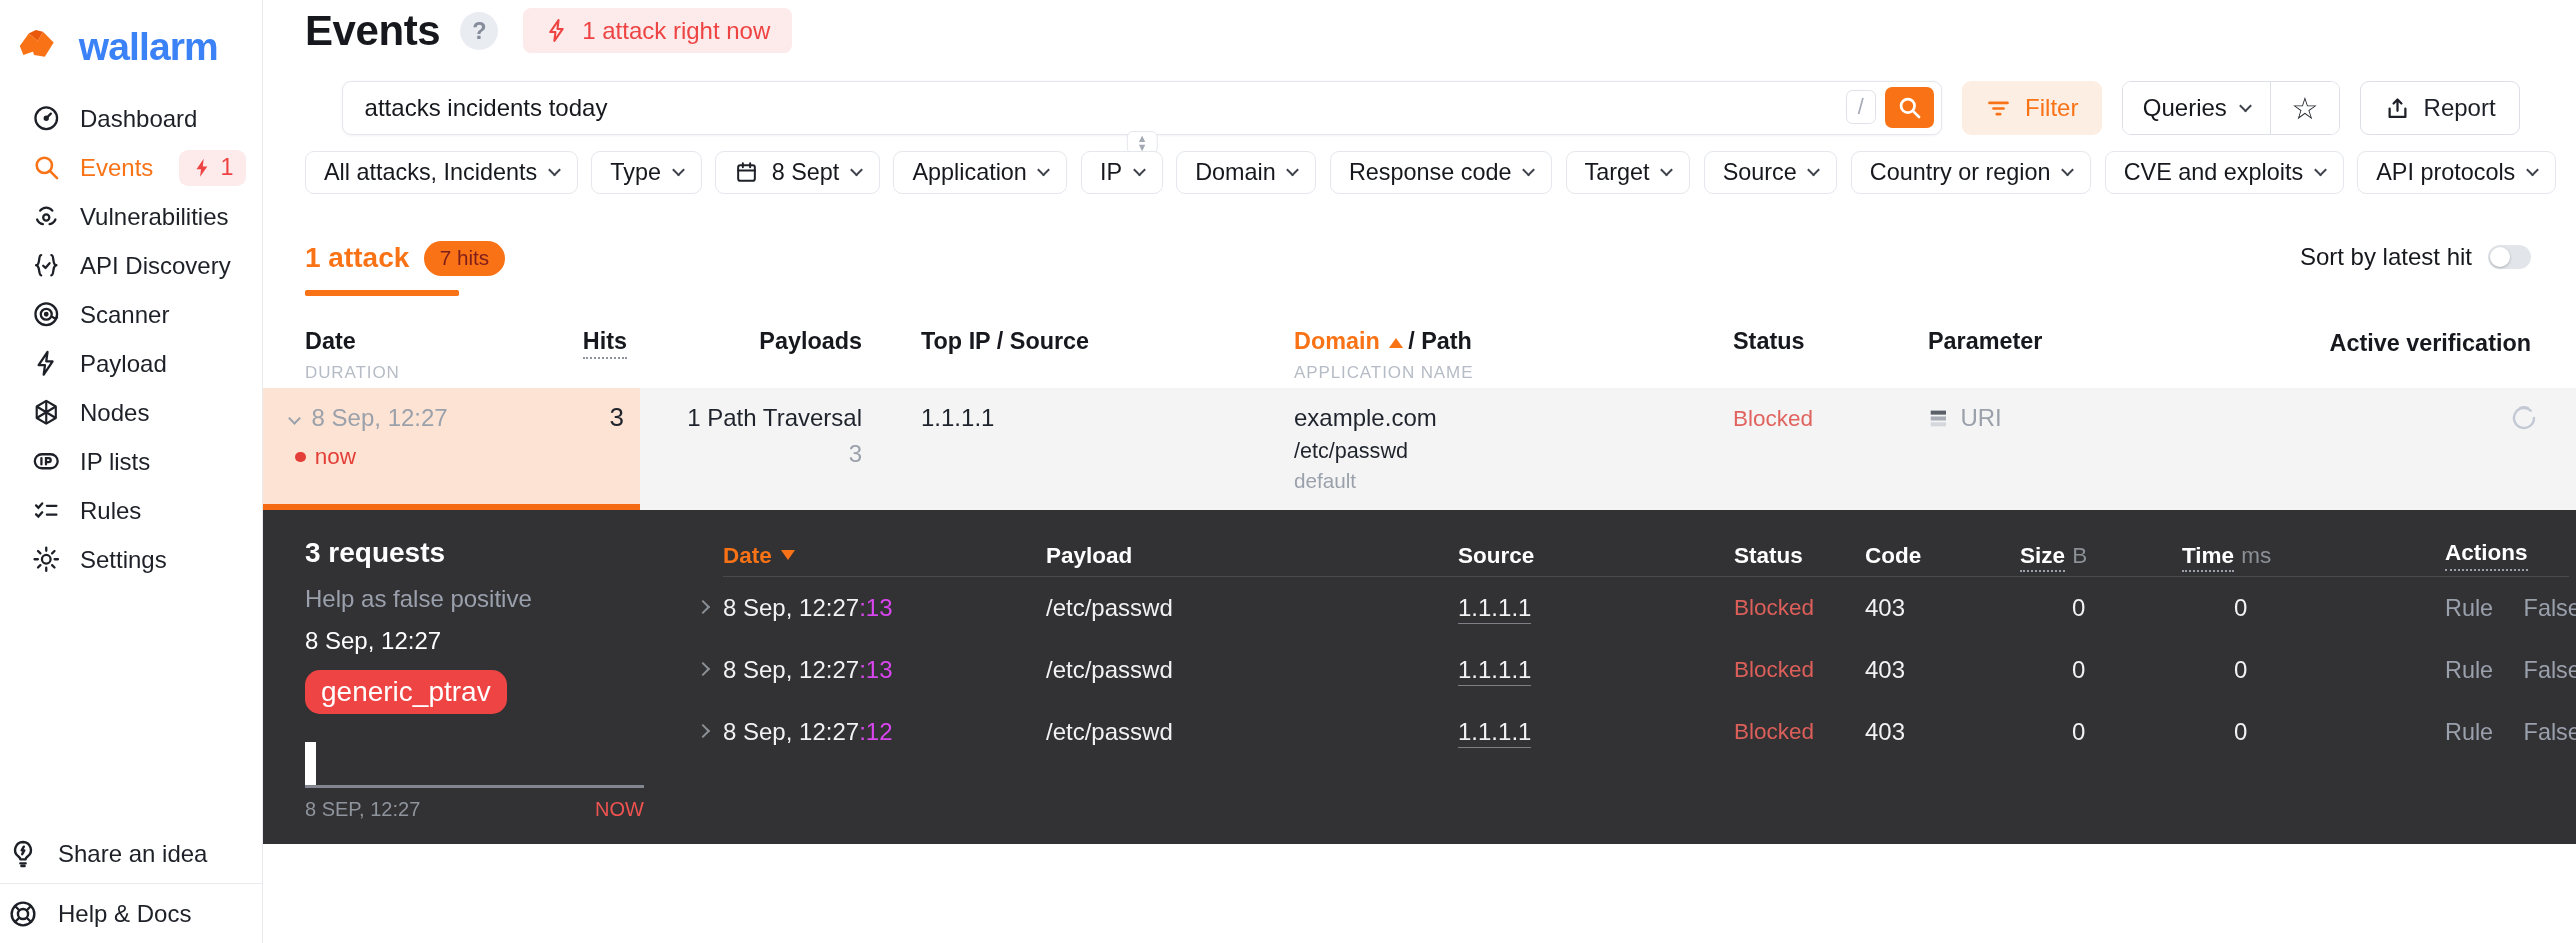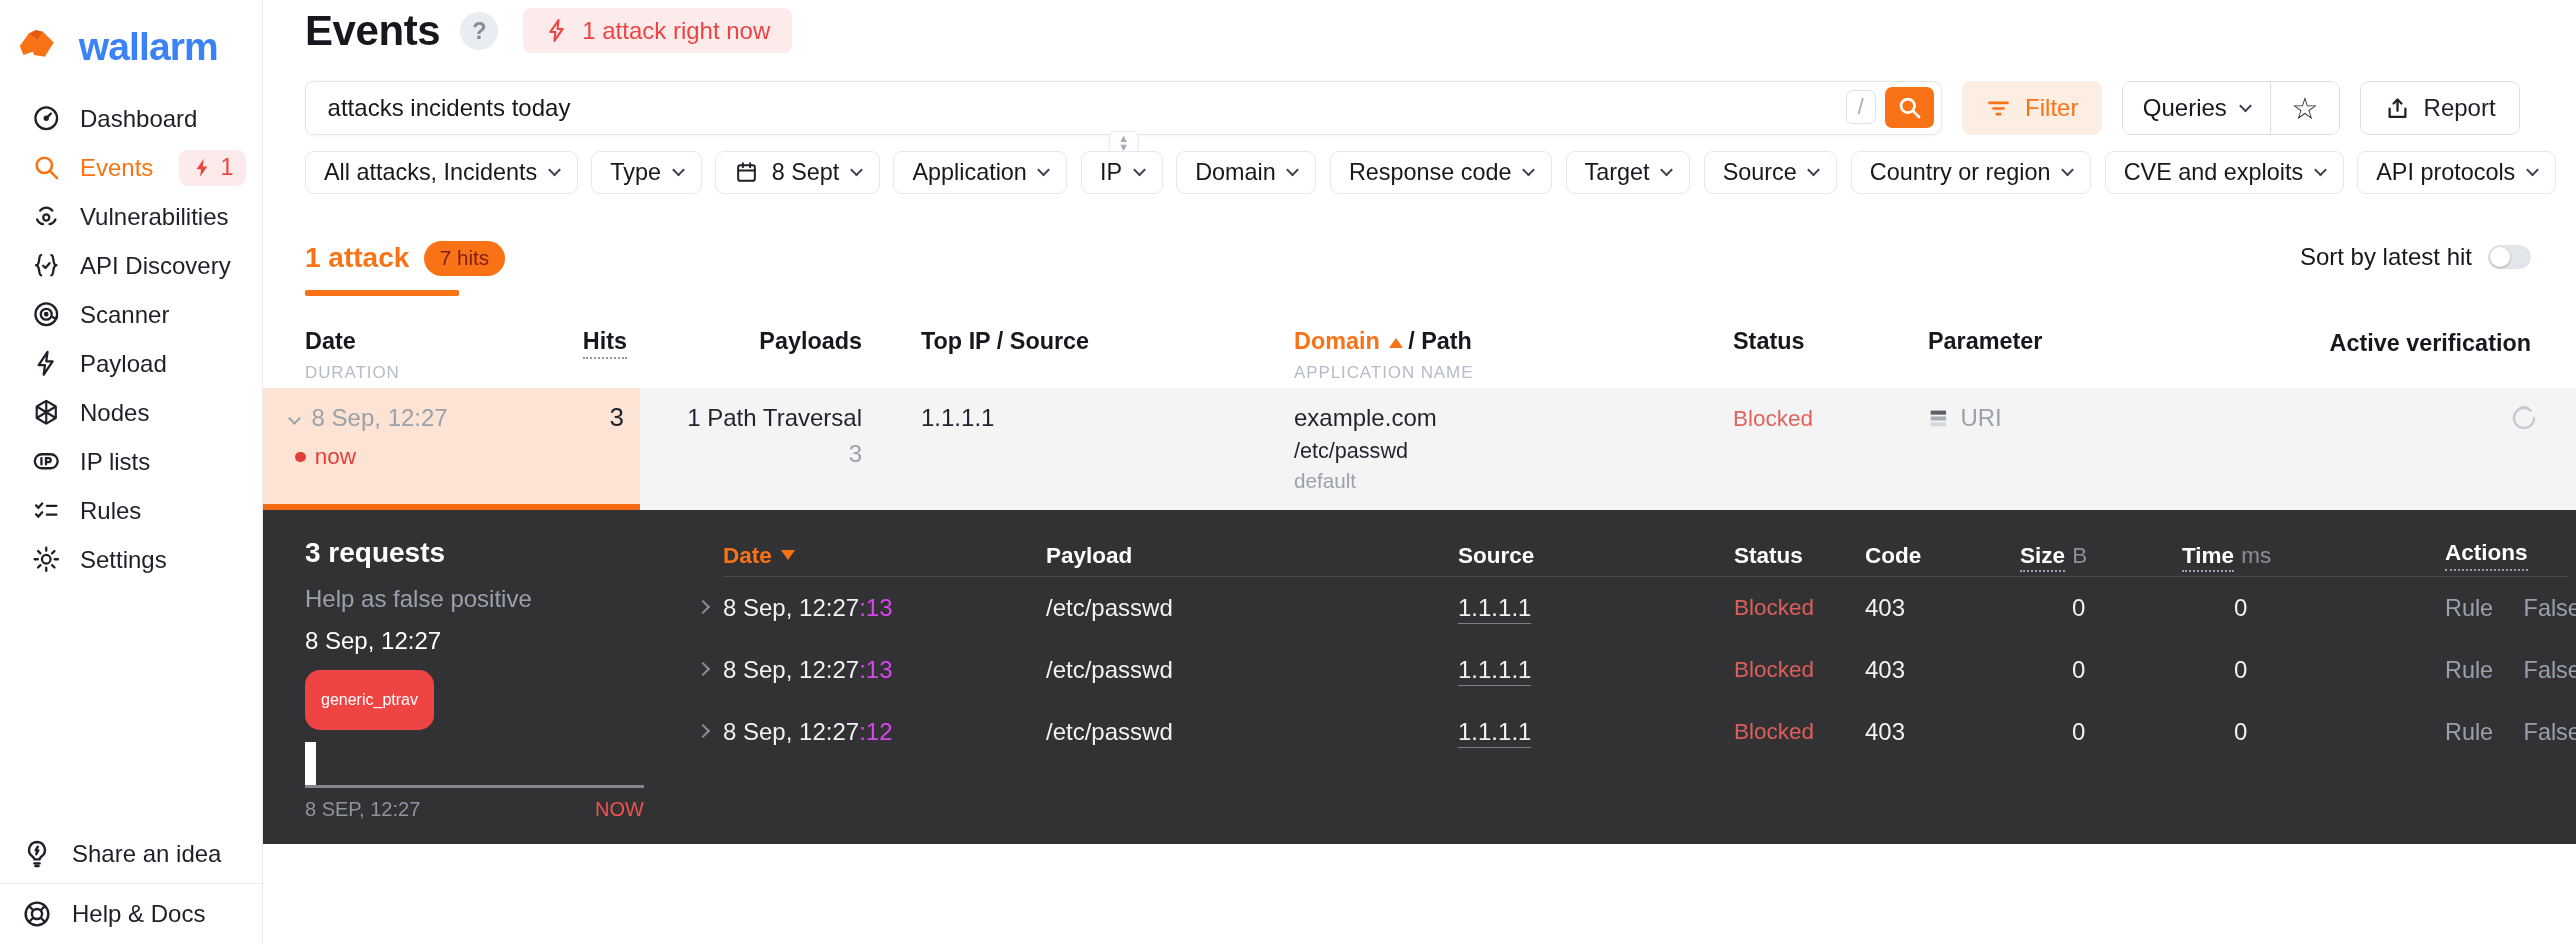--- a/index.html
+++ b/index.html
@@ -14,38 +14,38 @@
   .logo-text { font-size:39px; font-weight:700; letter-spacing:-0.9px; color:#3b82f6; }
   .nav { margin-top:25px; }
   .nav-item { display:flex; align-items:center; gap:18px; height:49px;
     padding-left:30px; padding-right:16px; font-size:24px; color:#1d2027; cursor:pointer; }
   .nav-item .nicon { width:32px; height:32px; display:flex; align-items:center; justify-content:center; color:#1d2027; flex:0 0 32px; }
   .nav-item.active, .nav-item.active .nicon { color:#f97316; }
   .nav-badge { margin-left:auto; display:flex; align-items:center; gap:7.2px;
     background:#fdeaea; color:#ee4343; border-radius:9px; padding:4.5px 12.6px; font-size:23.4px; }
   .side-footer { position:absolute; left:0; bottom:0; width:100%; }
   .foot-item { display:flex; align-items:center; gap:18px; height:59px;
-    padding-left:20px; font-size:24px; color:#1d2027; cursor:pointer; }
+    padding-left:6px; font-size:24px; color:#1d2027; cursor:pointer; }
   .foot-item .nicon { width:34px; height:34px; display:flex; align-items:center; justify-content:center; }
   .foot-div { border-top:1.8px solid #e8eaee; }
 
   
   .main { position:absolute; left:263px; top:0; width:2313px; height:943px; }
 
   .page-head { position:absolute; left:42px; top:7.2px; display:flex; align-items:center; gap:20px; }
   .page-title { font-size:42px; font-weight:700; letter-spacing:-0.4px; }
   .help-circ { width:38px; height:38px; border-radius:50%; background:#e9ecf1;
     color:#868d9a; font-size:23.4px; font-weight:700; display:flex; align-items:center; justify-content:center; }
   .alert-pill { position:absolute; left:260px; top:8px; height:45px; display:flex; align-items:center; gap:12.6px;
     background:#fdeaea; color:#ee4343; border-radius:8px; padding:0 21.6px; font-size:24px; white-space:nowrap; }
 
   
   .search-row { position:absolute; left:42px; top:81px; right:56px; height:54px; display:flex; gap:20px; }
   .search-box { flex:1; position:relative; border:1.8px solid #e4e7ec; border-radius:9px;
-    background:#fff; display:flex; align-items:center; box-shadow:0 0.9px 2.7px rgba(20,24,31,.05); }
+    background:#fff; display:flex; align-items:center; box-shadow:0 0.9px 2.7px rgba(20,24,31,.05);margin-left:37px; }
   .search-input { border:0; outline:none; width:100%; font-size:24px; padding:0 108px 0 21.6px;
     font-family:"Liberation Sans",sans-serif; color:#16181d; background:transparent; }
   .slash-key { position:absolute; right:65px; top:8px; width:30.5px; height:34px; border:1.8px solid #dfe3e9;
     border-radius:6.3px; color:#a3aab6; font-size:21.6px; display:flex; align-items:center; justify-content:center; }
   .search-btn { position:absolute; right:7.2px; top:4.5px; width:49px; height:41px; background:#f97316;
     border:0; border-radius:7.2px; display:flex; align-items:center; justify-content:center; cursor:pointer; color:#fff; }
   .expand-handle { position:absolute; left:50%; top:49px; transform:translateX(-50%); width:30.5px; height:23.4px;
     background:#fff; border:1.8px solid #e4e7ec; border-radius:6.3px; color:#a3aab6; font-size:10.8px; line-height:9px;
     display:flex; flex-direction:column; align-items:center; justify-content:center; cursor:pointer; }
   .btn { display:flex; align-items:center; gap:12.6px; font-size:24px; border-radius:9px; cursor:pointer;
@@ -97,22 +97,22 @@
   .hits-val { position:absolute; right:16px; top:14.4px; font-size:26px; color:#1f232c; }
   .cell { position:absolute; font-size:24px; color:#1f232c; white-space:nowrap; }
   .muted { color:#9ba1ab; }
 
   
   .dpanel { position:absolute; left:0; top:510px; width:100%; height:334px; background:#323234; color:#fff; }
   .dp-left { position:absolute; left:42px; top:0; width:377px; height:100%; }
   .dp-title { font-size:28px; font-weight:700; margin-top:27px; }
   .dp-link { font-size:24px; color:#9aa0ac; margin-top:16px; cursor:pointer; }
   .dp-date { font-size:24px; color:#fff; margin-top:14.4px; }
-  .dp-tag { display:inline-block; background:#ef4444; color:#fff; font-size:16px; border-radius:15px;
-    padding:21px 16px; margin-top:14.4px; }
+  .dp-tag { display:inline-block; background:#ef4444; color:#fff; font-size:28px; border-radius:15px;
+    padding:6px 16px; margin-top:14.4px; }
   .histo { position:absolute; left:0; top:232px; width:339px; }
   .histo .bar { position:absolute; left:0; top:0; width:10.8px; height:43px; background:#fff; }
   .histo .axis { position:absolute; left:0; top:43px; width:339px; height:2.7px; background:#82868f; }
   .histo .lbls { position:absolute; left:0; top:56px; width:339px; display:flex; justify-content:space-between;
     font-size:20px; color:#8f949d; }
   .histo .now-lbl { color:#ef5350; }
 
   
   .dgrid { position:absolute; left:460px; right:7.2px; top:25px; }
   .drow { display:grid; grid-template-columns:323px 412px 276px 131px 155px 162px 263px 1fr; align-items:center; }

